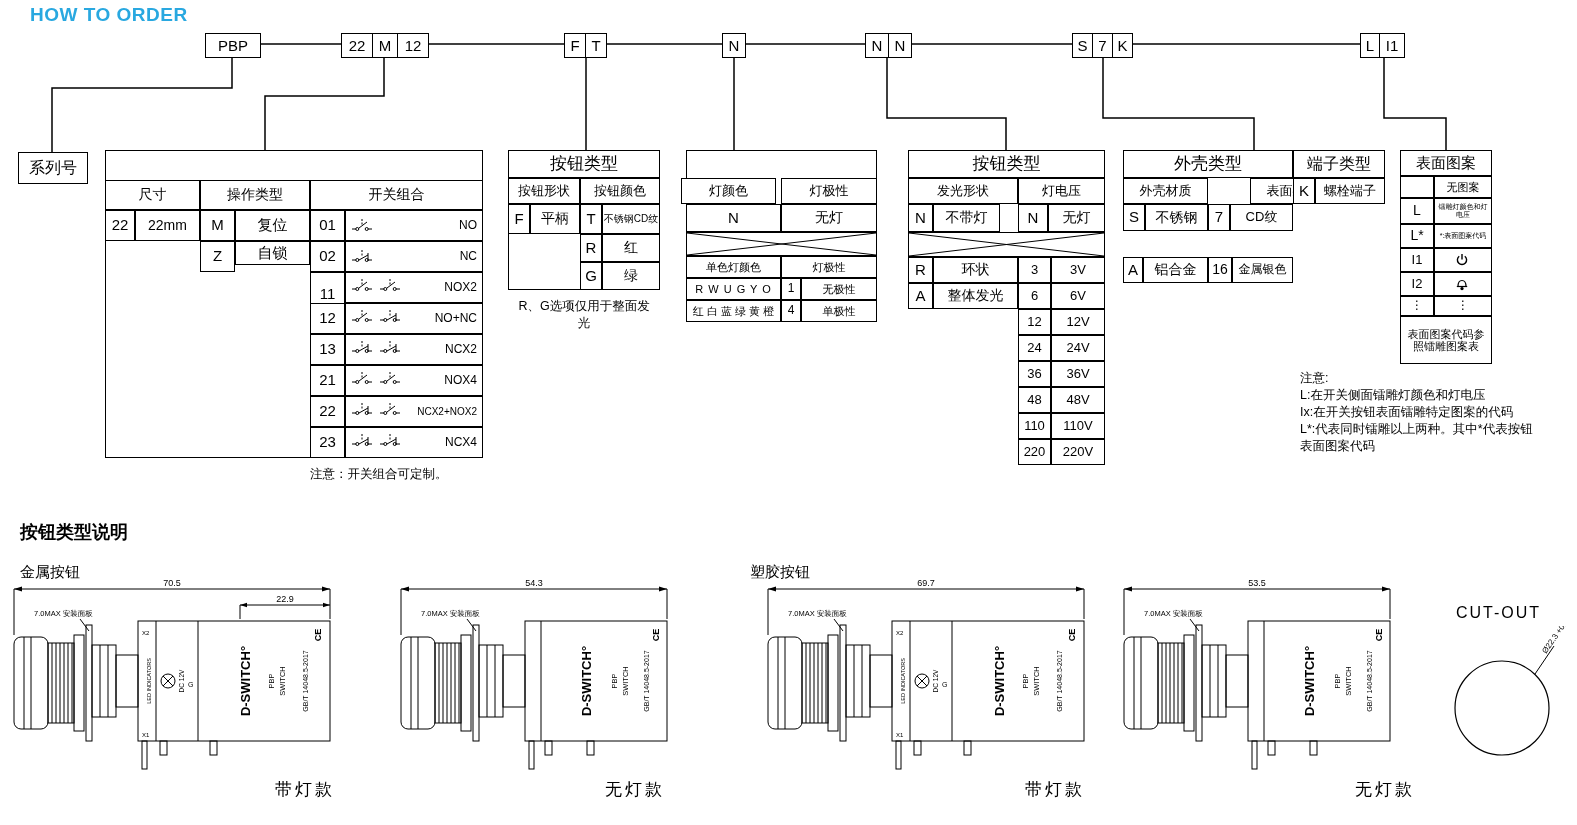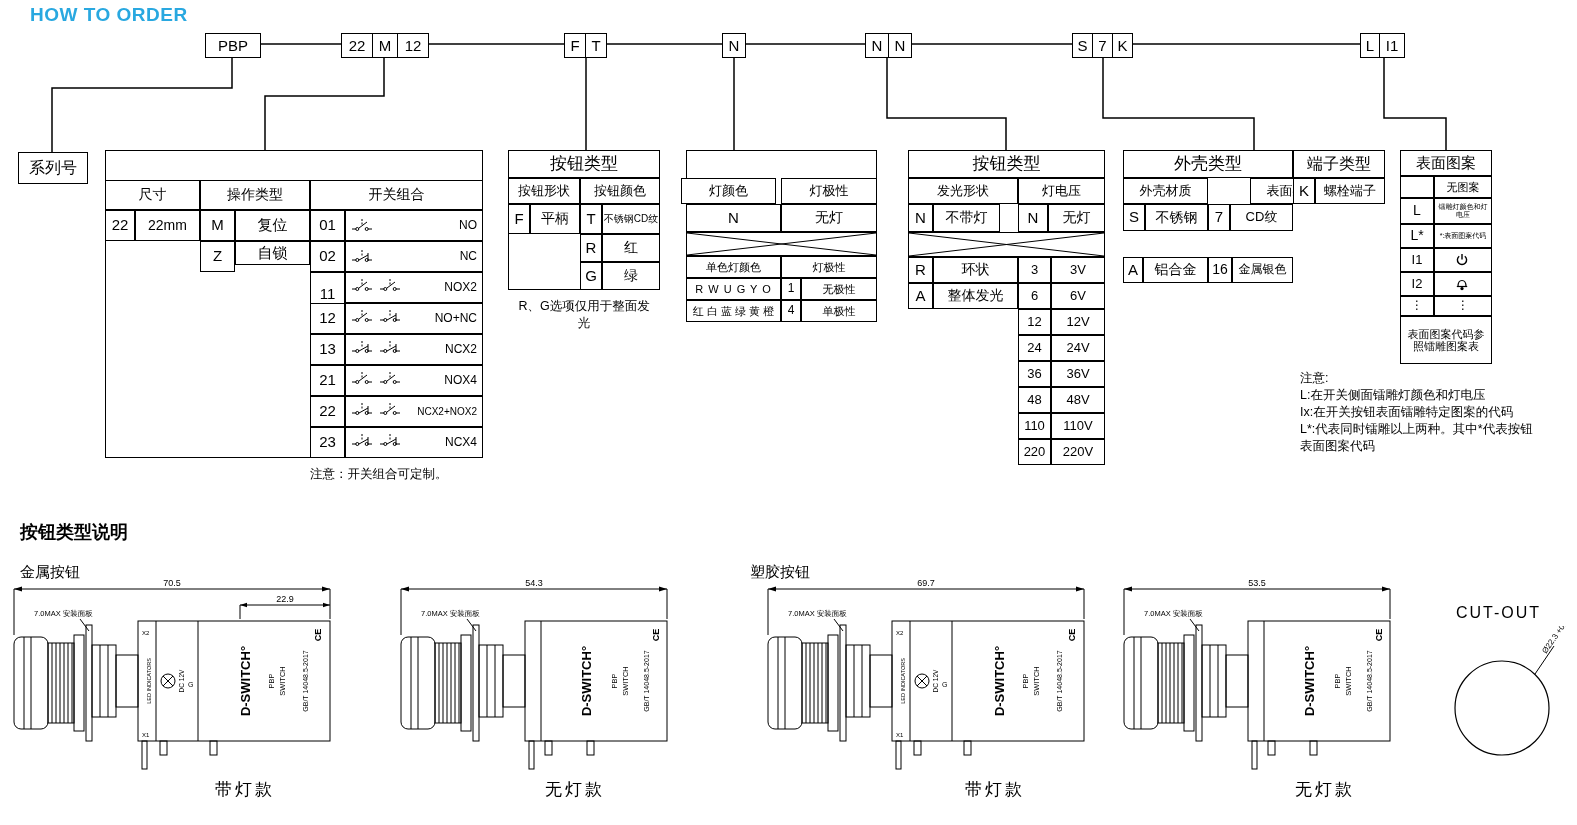--- a/index.html
+++ b/index.html
@@ -6,21 +6,21 @@
   .page{position:relative;width:1577px;height:825px;background:#fff;overflow:hidden;
         font-family:"Liberation Sans","DejaVu Sans",sans-serif;color:#000;}
   .abs{position:absolute;box-sizing:border-box;}
   .cell{position:absolute;box-sizing:border-box;border:1px solid #000;background:#fff;
         display:flex;align-items:center;justify-content:center;text-align:center;line-height:1.12;}
   .tbl{position:absolute;box-sizing:border-box;border:1px solid #000;background:#fff;}
   .codebox{position:absolute;display:flex;height:23px;border:1.5px solid #000;background:#fff;align-items:stretch;}
   .codebox>div{display:flex;align-items:center;justify-content:center;font-size:15px;padding:0 4px;}
   .codebox>div+div{border-left:1.5px solid #000;}
   .title{position:absolute;font-size:19px;font-weight:600;letter-spacing:.5px;}
-  .caption{position:absolute;font-size:17px;letter-spacing:3px;text-align:left;}
+  .caption{position:absolute;font-size:17px;letter-spacing:3px;text-align:right;}
   .note{position:absolute;font-size:12.5px;}
   .sym{display:inline-block;margin-right:2px;line-height:0;}
   .combo-body{justify-content:space-between;padding:0 5px;}
   .tiny{font-size:7px;line-height:1.2;padding:1px;}.f9{font-size:10px}.f10{font-size:10px}.f11{font-size:11px}.f12{font-size:12px}
   .f13{font-size:13px}.f14{font-size:14px}.f15{font-size:15px}.f16{font-size:16px}.f17{font-size:17px}
   svg{display:block}
 </style>
 </head>
 <body>
 

